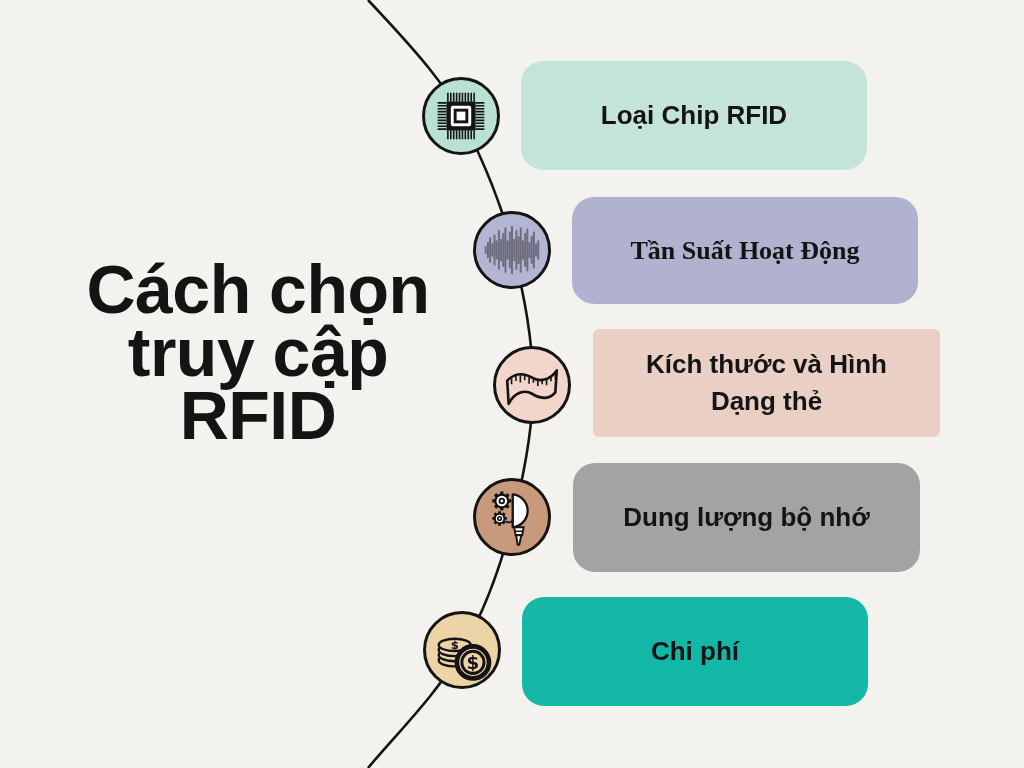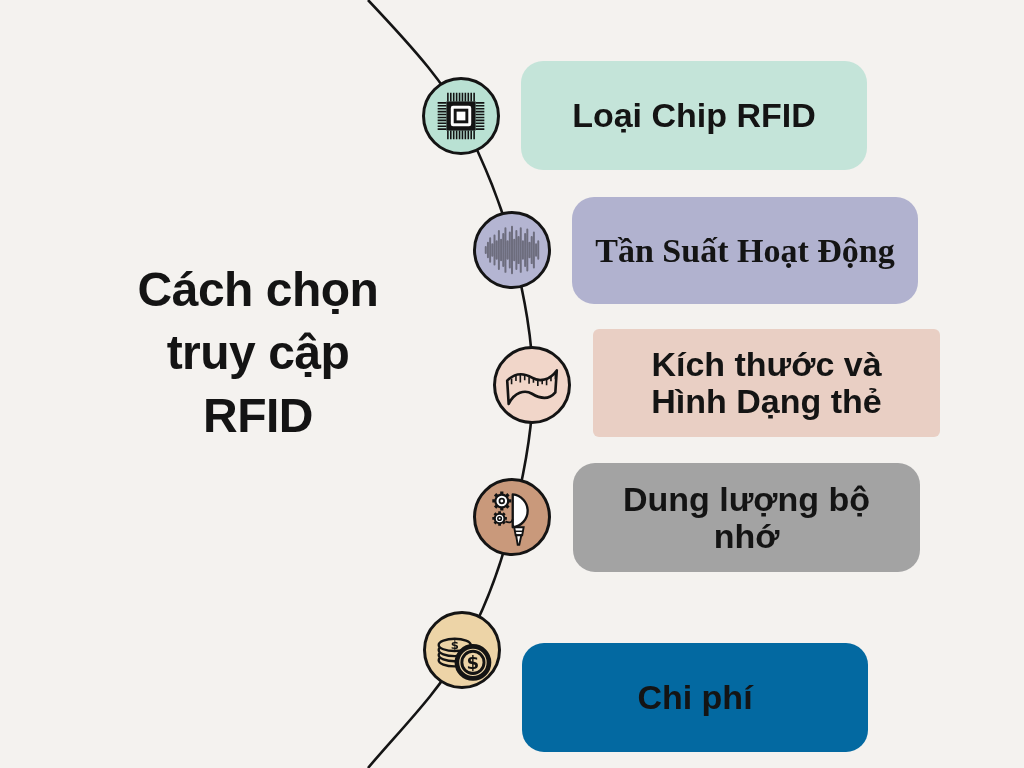--- a/index.html
+++ b/index.html
@@ -11,31 +11,31 @@
     position:relative;
     width:1024px;height:768px;
     overflow:hidden;
     background:#f4f2ef;
   }
   .curve-svg{position:absolute;left:0;top:0;}
   .title{
     position:absolute;
     left:58px;top:258px;width:400px;
     text-align:center;
-    font-size:48px;font-weight:700;
+    font-size:68px;font-weight:700;
     line-height:63px;
     color:#141414;
     letter-spacing:-0.5px;
   }
   .item-box{
     position:absolute;
     border-radius:22px;
     display:flex;align-items:center;justify-content:center;
     text-align:center;
-    font-size:34px;font-weight:700;color:#141414;
+    font-size:26px;font-weight:700;color:#141414;
     line-height:37px;
     padding:0 18px;box-sizing:border-box;
   }
   .box-1{left:521px;top:61px;width:346px;height:109px;}
   .box-2{left:572px;top:197px;width:346px;height:107px;}
   .box-3{left:593px;top:329px;width:347px;height:108px;}
   .box-4{left:573px;top:463px;width:347px;height:109px;}
   .box-5{left:522px;top:597px;width:346px;height:109px;}
   .node-circle{
     position:absolute;
@@ -73,21 +73,21 @@
   </div>
   <div class="item-box box-2" style="background-color: rgb(177, 178, 207); font-family: Liberation Serif, serif;">
     <span>Tần Suất Hoạt Động</span>
   </div>
   <div class="item-box box-3" style="background-color: rgb(233, 207, 196); border-radius: 6px;">
     <span>Kích thước và Hình Dạng thẻ</span>
   </div>
   <div class="item-box box-4" style="background-color: #a3a3a3;">
     <span>Dung lượng bộ nhớ</span>
   </div>
-  <div class="item-box box-5" style="background-color: #0369a1; margin-top: 46px;">
+  <div class="item-box box-5" style="background-color: #14b8a6;">
     <span>Chi phí</span>
   </div>
 
   <div class="node-circle circ-1" style="background-color: rgb(185, 225, 211);">
     <svg width="70" height="70" viewBox="0 0 48 48">
       <path d="M15 8v6M17 8v6M19 8v6M21 8v6M23 8v6M25 8v6M27 8v6M29 8v6M31 8v6M33 8v6
                M15 34v6M17 34v6M19 34v6M21 34v6M23 34v6M25 34v6M27 34v6M29 34v6M31 34v6M33 34v6
                M8 15h6M8 17h6M8 19h6M8 21h6M8 23h6M8 25h6M8 27h6M8 29h6M8 31h6M8 33h6
                M34 15h6M34 17h6M34 19h6M34 21h6M34 23h6M34 25h6M34 27h6M34 29h6M34 31h6M34 33h6" stroke="#141414" stroke-width="1.1" fill="none"></path>
       <rect x="14" y="14" width="20" height="20" fill="#141414"></rect>

